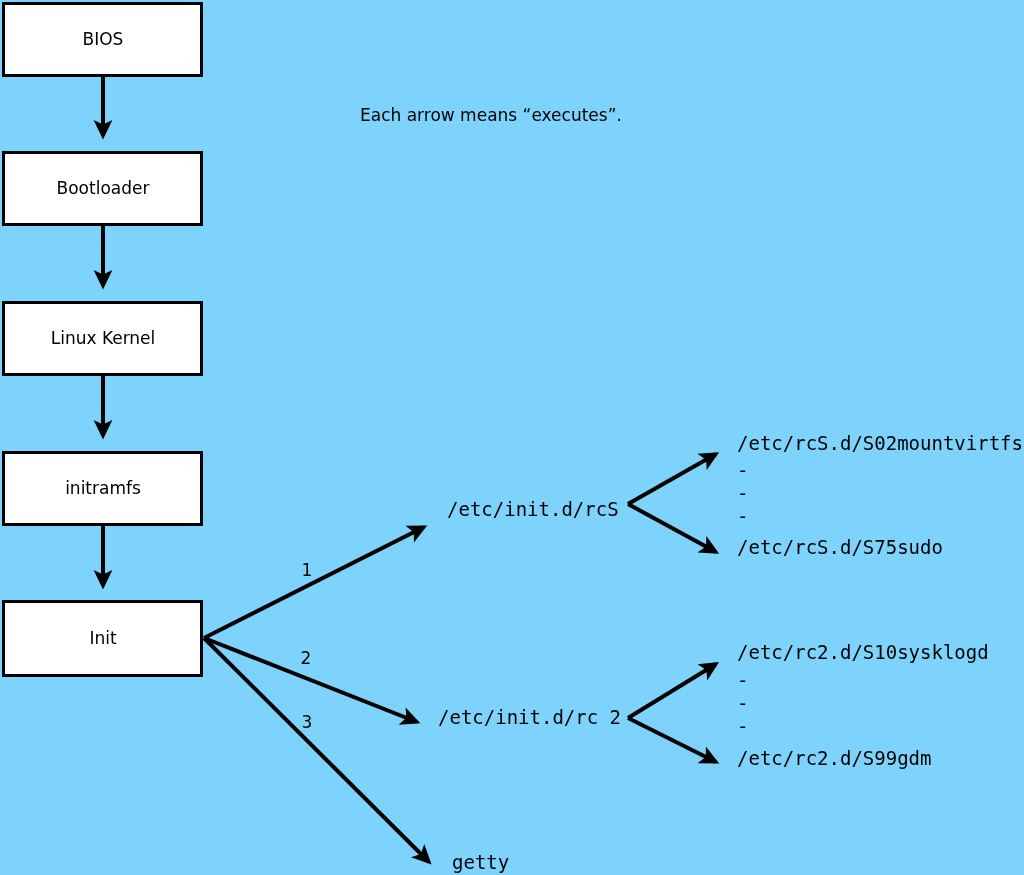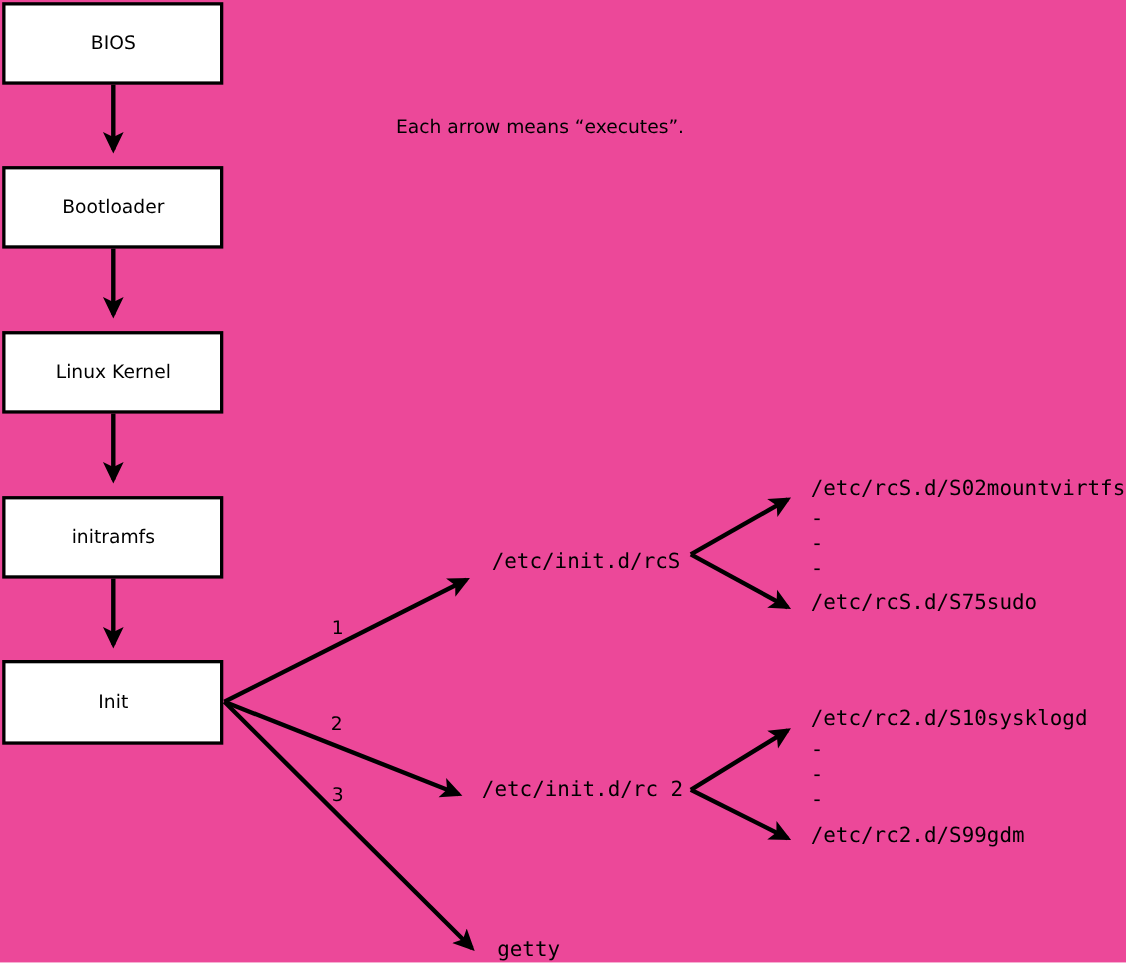--- a/index.html
+++ b/index.html
@@ -4,21 +4,21 @@
 <style>
   html, body {
     margin: 0;
     padding: 0;
     background: #ffffff;
   }
   #diagram-root {
     position: relative;
     width: 1024px;
     height: 875px;
-    background: #ec4899;
+    background: #7dd3fc;
     overflow: hidden;
     font-family: "DejaVu Sans", "Liberation Sans", sans-serif;
   }
   svg.layer {
     position: absolute;
     top: 0;
     left: 0;
     width: 1024px;
     height: 875px;
   }

